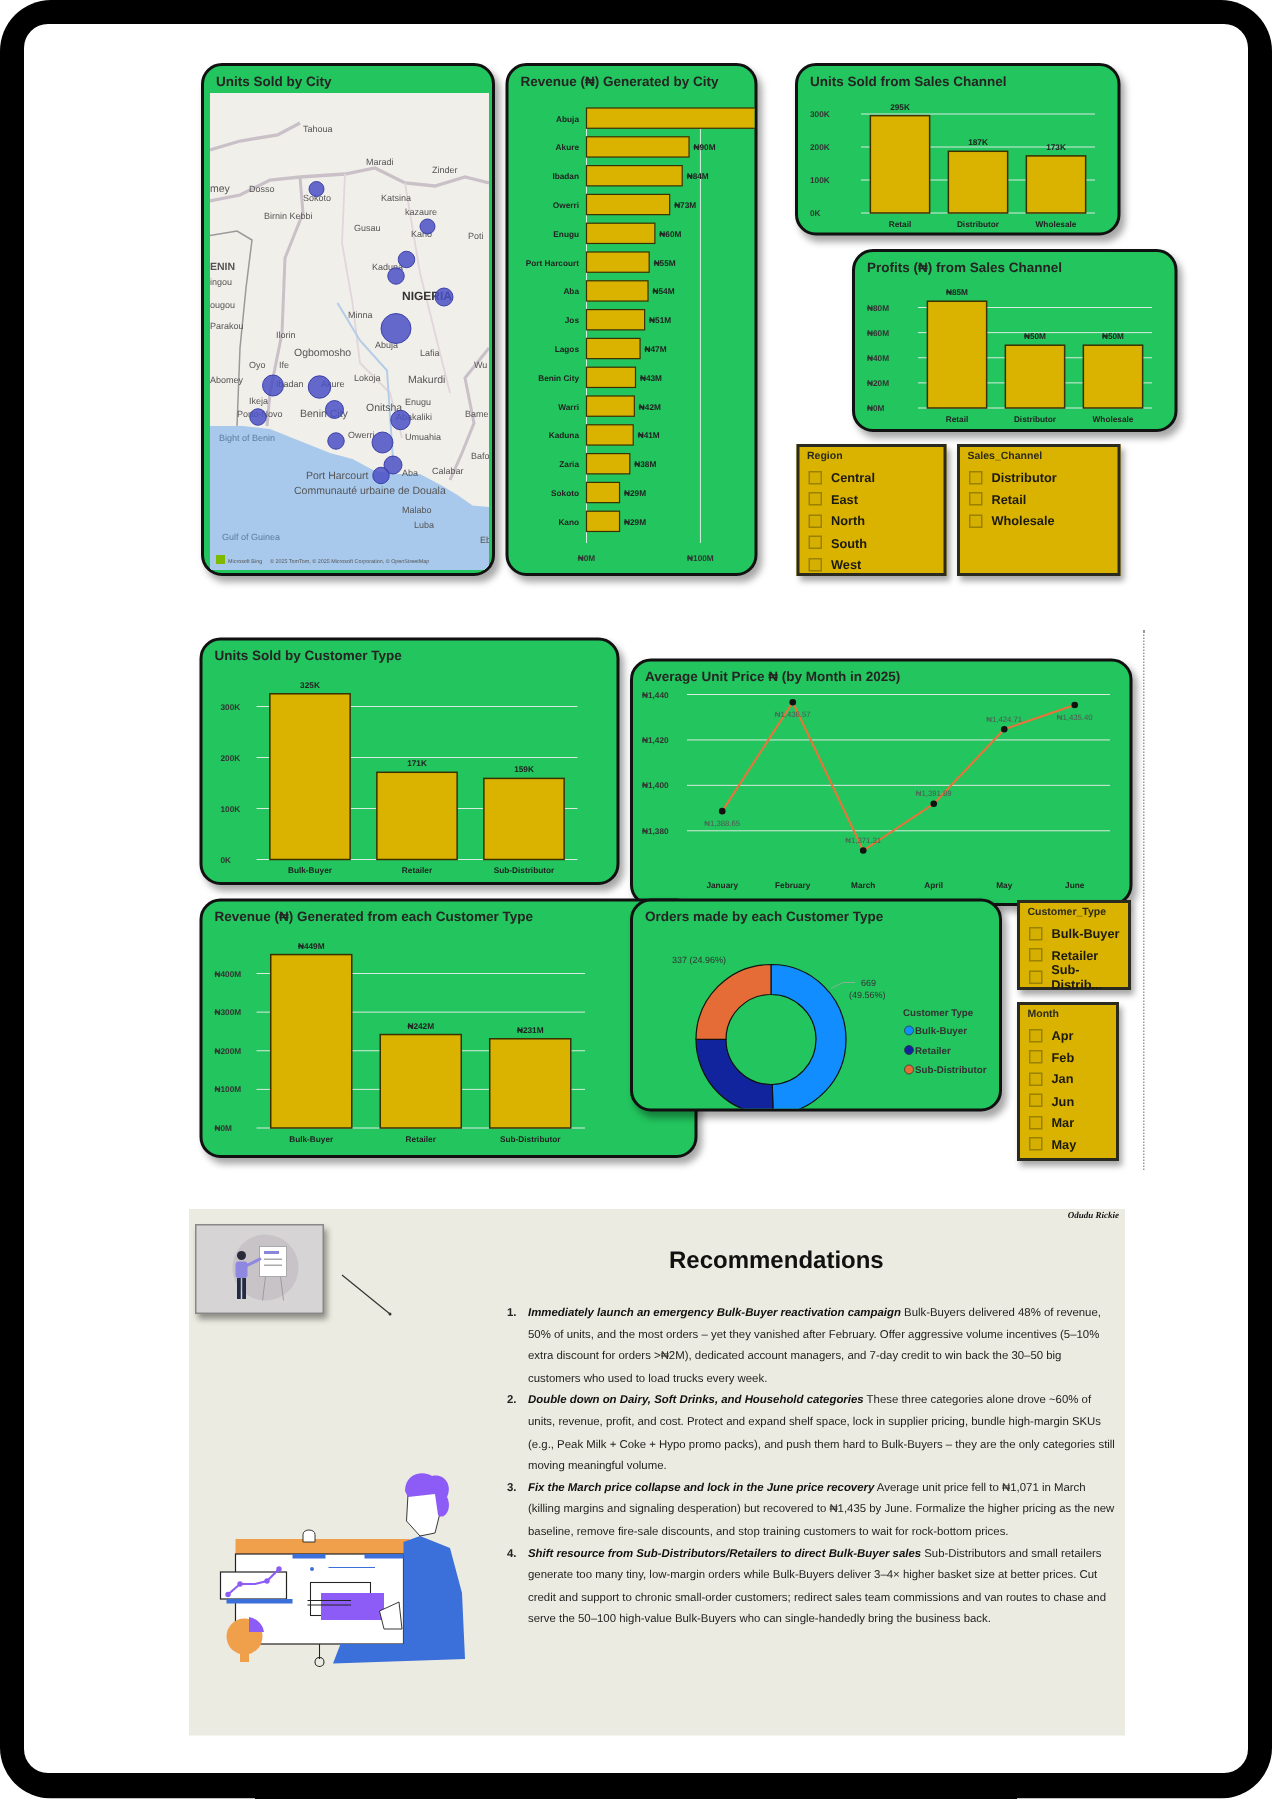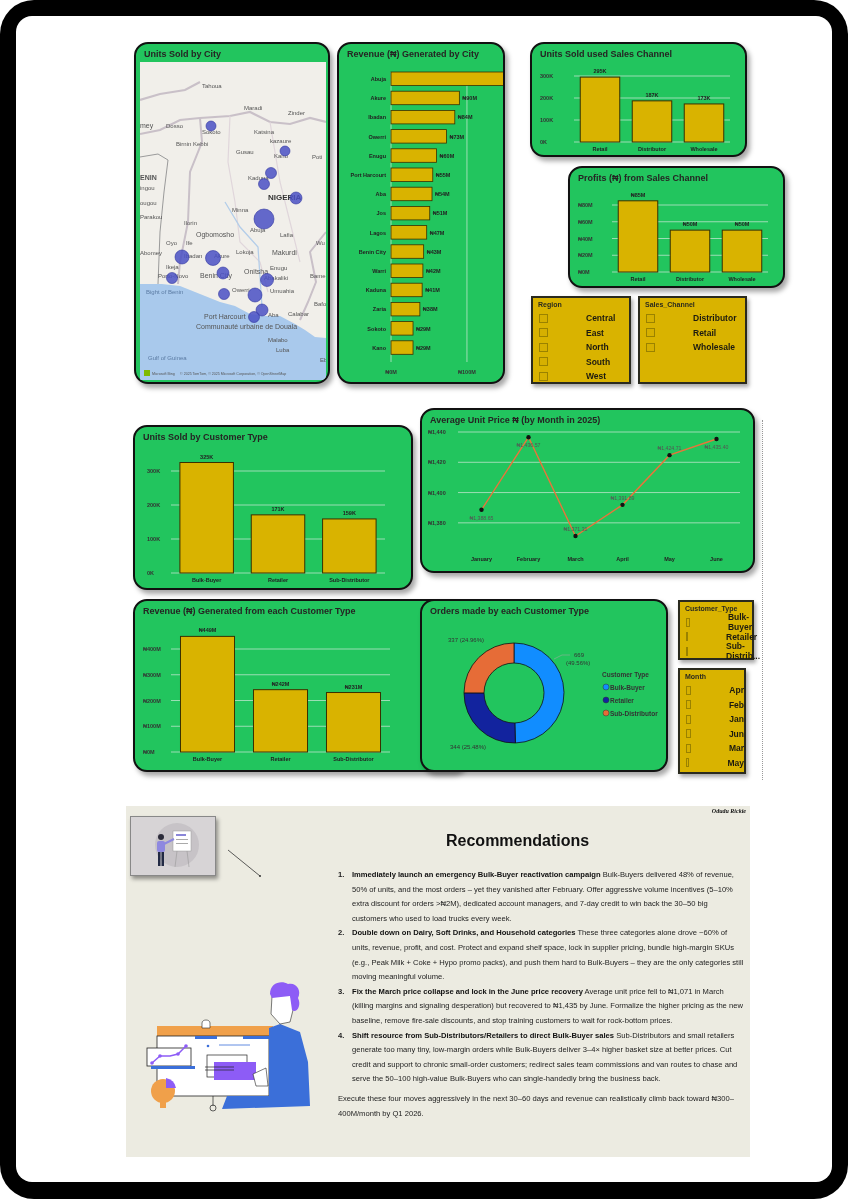--- a/index.html
+++ b/index.html
@@ -5,31 +5,31 @@
   * { box-sizing: border-box; margin: 0; padding: 0; }
   html, body { width: 848px; height: 1199px; background: #fff; overflow: hidden; }
   body { font-family: "DejaVu Sans", sans-serif; position: relative; }
   .frame { position: absolute; left: 0; top: 0; width: 848px; height: 1199px; background: #000; border-radius: 34px; }
   .inner { position: absolute; left: 16px; top: 16px; width: 816px; height: 1166px; background: #fff; border-radius: 16px; }
   .card { position: absolute; background: #22c55e; border: 2px solid #111; border-radius: 14px; box-shadow: 3px 4px 5px rgba(0,0,0,0.35); overflow: hidden; }
   .card-title { position: absolute; left: 8px; top: 5px; font-size: 9px; font-weight: bold; color: #252423; font-family: "Liberation Sans", sans-serif; white-space: nowrap; }
   svg text { font-family: "Liberation Sans", sans-serif; }
   .slicer { position: absolute; background: #d9b300; border: 2px solid #2a2a1e; box-shadow: 2px 3px 4px rgba(0,0,0,0.35); }
   .slicer-title { font-size: 7px; font-weight: bold; color: #2a2a1e; margin: 3px 0 3px 5px; font-family: "Liberation Sans", sans-serif; }
-  .slicer-item { display: flex; align-items: center; height: 14.5px; padding-left: 6px; cursor: pointer; gap: 32px; }
+  .slicer-item { display: flex; align-items: center; height: 14.5px; padding-left: 6px; cursor: pointer; }
   .cb { width: 9px; height: 9px; border: 1px solid #9a8200; background: #d6b000; margin-right: 6px; }
   .slicer-item span.lbl { font-size: 8.5px; font-weight: bold; color: #1c1a10; font-family: "Liberation Sans", sans-serif; }
   .map { position: absolute; left: 4px; top: 18px; right: 4px; bottom: 4px; }
   .rec { position: absolute; left: 126px; top: 806px; width: 624px; height: 351px; background: #ecebe1; padding-left: 37px; }
   .rec-title { position: absolute; left: 320px; top: 26px; font-size: 16px; font-weight: bold; color: #111; font-family: "Liberation Sans", sans-serif; }
   .author { position: absolute; right: 4px; top: 2px; font-size: 6px; font-style: italic; font-weight: bold; font-family: "Liberation Serif", serif; color: #111; }
   .rec-list { position: absolute; left: 212px; top: 62px; width: 406px; font-size: 7.6px; line-height: 14.6px; color: #222; font-family: "Liberation Sans", sans-serif; list-style: none; }
   .rec-list li { position: relative; padding-left: 14px; }
   .rec-list li .num { position: absolute; left: 0; top: 0; font-weight: bold; }
-  .rec-list li b { font-weight: bold; color: #111; }
+  .rec-list li b { font-weight: bold; color: #111; font-style: italic; }
   .rec-footer { position: absolute; left: 212px; top: 286px; width: 406px; font-size: 7.6px; line-height: 14.6px; color: #222; font-family: "Liberation Sans", sans-serif; }
   .thumb { position: absolute; left: 4px; top: 10px; width: 86px; height: 60px; background: #d7d4d6; border: 1px solid #888; box-shadow: 2px 3px 4px rgba(0,0,0,0.4); }
 </style>
 </head>
 <body>
 
 <div class="frame"></div>
 <div class="inner"></div>
 
 <div class="card" style="left:134px;top:42px;width:196px;height:342px;">
@@ -177,21 +177,21 @@
       <rect x="52" y="277.6" width="22.025499999999994" height="13.5" fill="#d9b300" stroke="#3a3000" stroke-width="0.8"></rect>
       <text x="47" y="286.6" font-size="5.5" font-weight="bold" fill="#222" text-anchor="end">Sokoto</text>
       <text x="77.0255" y="286.6" font-size="5.5" font-weight="bold" fill="#222">₦29M</text>
       <rect x="52" y="296.8" width="22.025499999999994" height="13.5" fill="#d9b300" stroke="#3a3000" stroke-width="0.8"></rect>
       <text x="47" y="305.8" font-size="5.5" font-weight="bold" fill="#222" text-anchor="end">Kano</text>
       <text x="77.0255" y="305.8" font-size="5.5" font-weight="bold" fill="#222">₦29M</text>
     </svg>
 </div>
 
 <div class="card" style="left:530px;top:42px;width:217px;height:115px;">
-  <div class="card-title">Units Sold used Sales Channel</div>
+  <div class="card-title">Units Sold from Sales Channel</div>
   <svg id="units-channel" width="213" height="111" style="position:absolute;left:0;top:0">
       <line x1="42" x2="198" y1="98" y2="98" stroke="#eee" stroke-width="0.6"></line>
       <text x="8" y="100" font-size="5.5" font-weight="bold" fill="#333" text-anchor="start">0K</text>
       <line x1="42" x2="198" y1="76" y2="76" stroke="#eee" stroke-width="0.6"></line>
       <text x="8" y="78" font-size="5.5" font-weight="bold" fill="#333" text-anchor="start">100K</text>
       <line x1="42" x2="198" y1="54" y2="54" stroke="#eee" stroke-width="0.6"></line>
       <text x="8" y="56" font-size="5.5" font-weight="bold" fill="#333" text-anchor="start">200K</text>
       <line x1="42" x2="198" y1="32" y2="32" stroke="#eee" stroke-width="0.6"></line>
       <text x="8" y="34" font-size="5.5" font-weight="bold" fill="#333" text-anchor="start">300K</text>
       <rect x="48.24" y="33.099999999999994" width="39.52" height="64.9" fill="#d9b300" stroke="#3a3000" stroke-width="1"></rect>
@@ -289,21 +289,21 @@
       <text x="71.66666666666666" y="155" font-size="5.5" font-weight="bold" fill="#222" text-anchor="middle">Bulk-Buyer</text>
       <rect x="116.25" y="87.86" width="53.5" height="58.14" fill="#d9b300" stroke="#3a3000" stroke-width="1"></rect>
       <text x="143" y="83.86" font-size="5.5" font-weight="bold" fill="#222" text-anchor="middle">171K</text>
       <text x="143" y="155" font-size="5.5" font-weight="bold" fill="#222" text-anchor="middle">Retailer</text>
       <rect x="187.58333333333331" y="91.94" width="53.5" height="54.06" fill="#d9b300" stroke="#3a3000" stroke-width="1"></rect>
       <text x="214.33333333333331" y="87.94" font-size="5.5" font-weight="bold" fill="#222" text-anchor="middle">159K</text>
       <text x="214.33333333333331" y="155" font-size="5.5" font-weight="bold" fill="#222" text-anchor="middle">Sub-Distributor</text>
     </svg>
 </div>
 
-<div class="card" style="left:420px;top:408px;width:335px;height:165px;">
+<div class="card" style="left:420px;top:439px;width:335px;height:165px;">
   <div class="card-title">Average Unit Price ₦ (by Month in 2025)</div>
   <svg id="avg-price" width="331" height="161" style="position:absolute;left:0;top:0">
       <line x1="36" x2="318" y1="112.85714285714286" y2="112.85714285714286" stroke="#eee" stroke-width="0.6"></line>
       <text x="6" y="114.85714285714286" font-size="5.5" font-weight="bold" fill="#333">₦1,380</text>
       <line x1="36" x2="318" y1="82.57142857142858" y2="82.57142857142858" stroke="#eee" stroke-width="0.6"></line>
       <text x="6" y="84.57142857142858" font-size="5.5" font-weight="bold" fill="#333">₦1,400</text>
       <line x1="36" x2="318" y1="52.28571428571428" y2="52.28571428571428" stroke="#eee" stroke-width="0.6"></line>
       <text x="6" y="54.28571428571428" font-size="5.5" font-weight="bold" fill="#333">₦1,420</text>
       <line x1="36" x2="318" y1="22" y2="22" stroke="#eee" stroke-width="0.6"></line>
       <text x="6" y="24" font-size="5.5" font-weight="bold" fill="#333">₦1,440</text>
@@ -347,21 +347,21 @@
       <text x="72.5" y="160" font-size="5.5" font-weight="bold" fill="#222" text-anchor="middle">Bulk-Buyer</text>
       <rect x="118.49" y="88.685" width="54.019999999999996" height="62.315" fill="#d9b300" stroke="#3a3000" stroke-width="1"></rect>
       <text x="145.5" y="84.685" font-size="5.5" font-weight="bold" fill="#222" text-anchor="middle">₦242M</text>
       <text x="145.5" y="160" font-size="5.5" font-weight="bold" fill="#222" text-anchor="middle">Retailer</text>
       <rect x="191.49" y="91.5175" width="54.019999999999996" height="59.4825" fill="#d9b300" stroke="#3a3000" stroke-width="1"></rect>
       <text x="218.5" y="87.5175" font-size="5.5" font-weight="bold" fill="#222" text-anchor="middle">₦231M</text>
       <text x="218.5" y="160" font-size="5.5" font-weight="bold" fill="#222" text-anchor="middle">Sub-Distributor</text>
     </svg>
 </div>
 
-<div class="card" style="left:420px;top:599px;width:248px;height:173px;">
+<div class="card" style="left:420px;top:599px;width:248px;height:142px;">
   <div class="card-title">Orders made by each Customer Type</div>
   <svg id="donut" width="244" height="169" style="position:absolute;left:0;top:0">
       <path d="M92,42 A50,50 0 0 1 93.39608193617845,141.98050575201773 L92.83764916170706,121.98830345121063 A30,30 0 0 0 92,62 Z" fill="#118dff" stroke="#111" stroke-width="0.8"></path>
       <path d="M93.39608193617845,141.98050575201773 A50,50 0 0 1 42.00013538545881,91.88364482155248 L62.00008123127529,91.93018689293149 A30,30 0 0 0 92.83764916170706,121.98830345121063 Z" fill="#12239e" stroke="#111" stroke-width="0.8"></path>
       <path d="M42.00013538545881,91.88364482155248 A50,50 0 0 1 91.99999999999999,42 L92,62 A30,30 0 0 0 62.00008123127529,91.93018689293149 Z" fill="#e66c37" stroke="#111" stroke-width="0.8"></path>
       <text x="152" y="56" font-size="6" fill="#333">669</text>
       <text x="144" y="64" font-size="6" fill="#333">(49.56%)</text>
       <polyline points="132,58 140,54 148,54" fill="none" stroke="#aaa" stroke-width="0.5"></polyline>
       <text x="28" y="148" font-size="6" fill="#333">344 (25.48%)</text>
       <text x="26" y="41" font-size="6" fill="#333">337 (24.96%)</text>
@@ -441,21 +441,20 @@
     <line x1="2" y1="2" x2="34" y2="28" stroke="#333" stroke-width="0.8"></line>
     <circle cx="34" cy="28" r="1" fill="#333"></circle>
   </svg>
   <div class="rec-title">Recommendations</div>
   <ol class="rec-list">
     <li><span class="num">1.</span><b>Immediately launch an emergency Bulk-Buyer reactivation campaign</b><span> Bulk-Buyers delivered 48% of revenue, 50% of units, and the most orders – yet they vanished after February. Offer aggressive volume incentives (5–10% extra discount for orders &gt;₦2M), dedicated account managers, and 7-day credit to win back the 30–50 big customers who used to load trucks every week.</span></li>
     <li><span class="num">2.</span><b>Double down on Dairy, Soft Drinks, and Household categories</b><span> These three categories alone drove ~60% of units, revenue, profit, and cost. Protect and expand shelf space, lock in supplier pricing, bundle high-margin SKUs (e.g., Peak Milk + Coke + Hypo promo packs), and push them hard to Bulk-Buyers – they are the only categories still moving meaningful volume.</span></li>
     <li><span class="num">3.</span><b>Fix the March price collapse and lock in the June price recovery</b><span> Average unit price fell to ₦1,071 in March (killing margins and signaling desperation) but recovered to ₦1,435 by June. Formalize the higher pricing as the new baseline, remove fire-sale discounts, and stop training customers to wait for rock-bottom prices.</span></li>
     <li><span class="num">4.</span><b>Shift resource from Sub-Distributors/Retailers to direct Bulk-Buyer sales</b><span> Sub-Distributors and small retailers generate too many tiny, low-margin orders while Bulk-Buyers deliver 3–4× higher basket size at better prices. Cut credit and support to chronic small-order customers; redirect sales team commissions and van routes to chase and serve the 50–100 high-value Bulk-Buyers who can single-handedly bring the business back.</span></li>
   </ol>
-  <div class="rec-footer">Execute these four moves aggressively in the next 30–60 days and revenue can realistically climb back toward ₦300–400M/month by Q1 2026.</div>
 
   <svg style="position:absolute;left:4px;top:160px" width="205" height="180" viewBox="0 0 205 180">
     <rect x="27" y="60" width="116" height="10" fill="#f0a04a"></rect>
     <rect x="27" y="70" width="112" height="60" fill="#fff" stroke="#222" stroke-width="0.8"></rect>
     <rect x="65" y="70" width="22" height="3" fill="#3b6fd9"></rect>
     <rect x="113" y="70" width="26" height="3" fill="#3b6fd9"></rect>
     <rect x="17" y="82" width="44" height="18" fill="#fff" stroke="#222" stroke-width="0.8"></rect>
     <rect x="21" y="100" width="44" height="3" fill="#3b6fd9"></rect>
     <polyline points="22,97 30,90 40,90 48,88 56,80" fill="none" stroke="#8d5cf6" stroke-width="1.4"></polyline>
     <circle cx="22" cy="97" r="1.8" fill="#8d5cf6"></circle>

